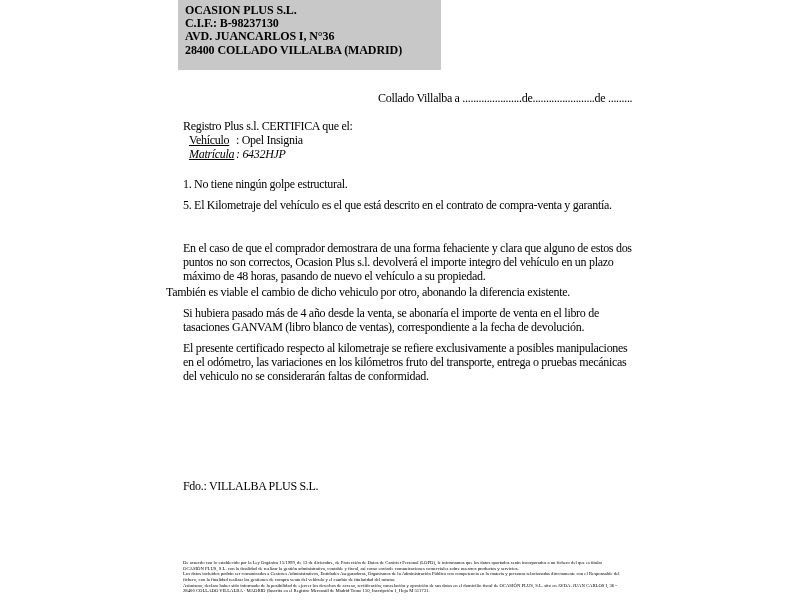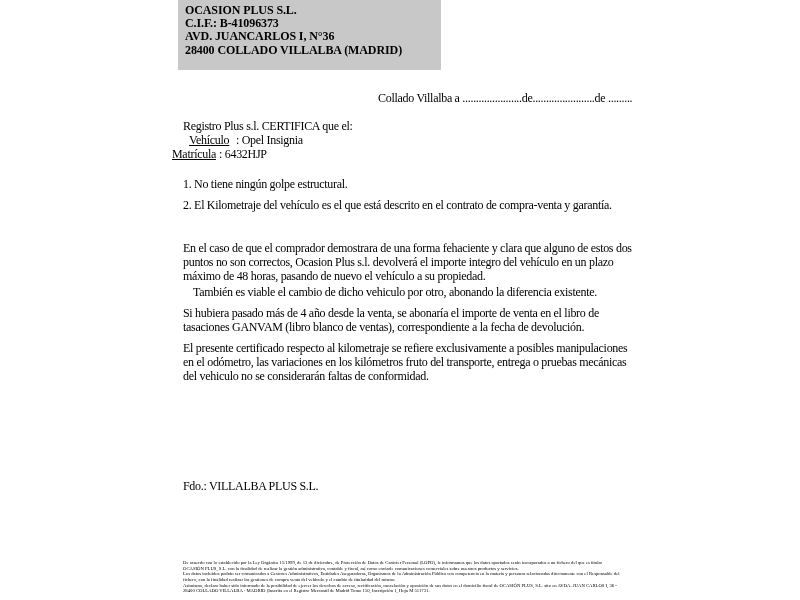--- a/index.html
+++ b/index.html
@@ -28,67 +28,67 @@
   .body-text {
     position: absolute;
     font-size: 12px;
     line-height: 14px;
     letter-spacing: -0.3px;
   }
 
   .date-line   { left: 378px; top: 91px;  white-space: nowrap; }
   .cert-intro  { left: 183px; top: 119px; }
   .veh-line    { left: 189px; top: 133px; }
-  .mat-line    { left: 172px; top: 147px; }
+  .mat-line    { left: 189px; top: 147px; font-style: italic; }
   .cert-label  { display: inline-block; width: 47px; text-decoration: underline; }
 
   .point-1     { left: 183px; top: 177px; width: 452px; }
   .point-2     { left: 183px; top: 198px; width: 452px; }
 
   .par-1       { left: 183px; top: 241px; width: 452px; }
-  .par-2       { left: 193px; top: 285px; width: 452px; }
+  .par-2       { left: 166px; top: 285px; width: 452px; }
   .par-3       { left: 183px; top: 306px; width: 452px; }
   .par-4       { left: 183px; top: 341px; width: 452px; }
 
   .signature   { left: 183px; top: 479px; }
 
   .legal-block {
     position: absolute;
     left: 183px; top: 560px; width: 437px;
     font-size: 4.7px;
     line-height: 5.65px;
     letter-spacing: 0;
   }
 </style>
 </head>
 <body>
 
 <div class="page">
 
   <div class="header-box">
     <div>OCASION PLUS S.L.</div>
-    <div>C.I.F.: B-41096373</div>
+    <div>C.I.F.: B-98237130</div>
     <div>AVD. JUANCARLOS I, N°36</div>
     <div>28400 COLLADO VILLALBA (MADRID)</div>
   </div>
 
   <div class="body-text date-line">Collado Villalba a ......................de.......................de .........</div>
 
   <div class="body-text cert-intro">Registro Plus s.l. CERTIFICA que el:</div>
 
   <div class="body-text veh-line">
     <span class="cert-label">Vehículo</span><span>: Opel Insignia</span>
   </div>
 
   <div class="body-text mat-line">
     <span class="cert-label">Matrícula</span><span>: 6432HJP</span>
   </div>
 
   <div class="body-text point-1">1. No tiene ningún golpe estructural.</div>
-  <div class="body-text point-2">2. El Kilometraje del vehículo es el que está descrito en el contrato de compra-venta y garantía.</div>
+  <div class="body-text point-2">5. El Kilometraje del vehículo es el que está descrito en el contrato de compra-venta y garantía.</div>
 
   <div class="body-text par-1">En el caso de que el comprador demostrara de una forma fehaciente y clara que alguno de estos dos puntos no son correctos, Ocasion Plus s.l. devolverá el importe integro del vehículo en un plazo máximo de 48 horas, pasando de nuevo el vehículo a su propiedad.</div>
   <div class="body-text par-2">También es viable el cambio de dicho vehiculo por otro, abonando la diferencia existente.</div>
   <div class="body-text par-3">Si hubiera pasado más de 4 año desde la venta, se abonaría el importe de venta en el libro de tasaciones GANVAM (libro blanco de ventas), correspondiente a la fecha de devolución.</div>
   <div class="body-text par-4">El presente certificado respecto al kilometraje se refiere exclusivamente a posibles manipulaciones en el odómetro, las variaciones en los kilómetros fruto del transporte, entrega o pruebas mecánicas del vehiculo no se considerarán faltas de conformidad.</div>
 
   <div class="body-text signature">Fdo.: VILLALBA PLUS S.L.</div>
 
   <div class="legal-block">
     <div>De acuerdo con lo establecido por la Ley Orgánica 15/1999, de 13 de diciembre, de Protección de Datos de Carácter Personal (LOPD), le informamos que los datos aportados serán incorporados a un fichero del que es titular OCASIÓN PLUS, S.L. con la finalidad de realizar la gestión administrativa, contable y fiscal, así como enviarle comunicaciones comerciales sobre nuestros productos y servicios.</div>

